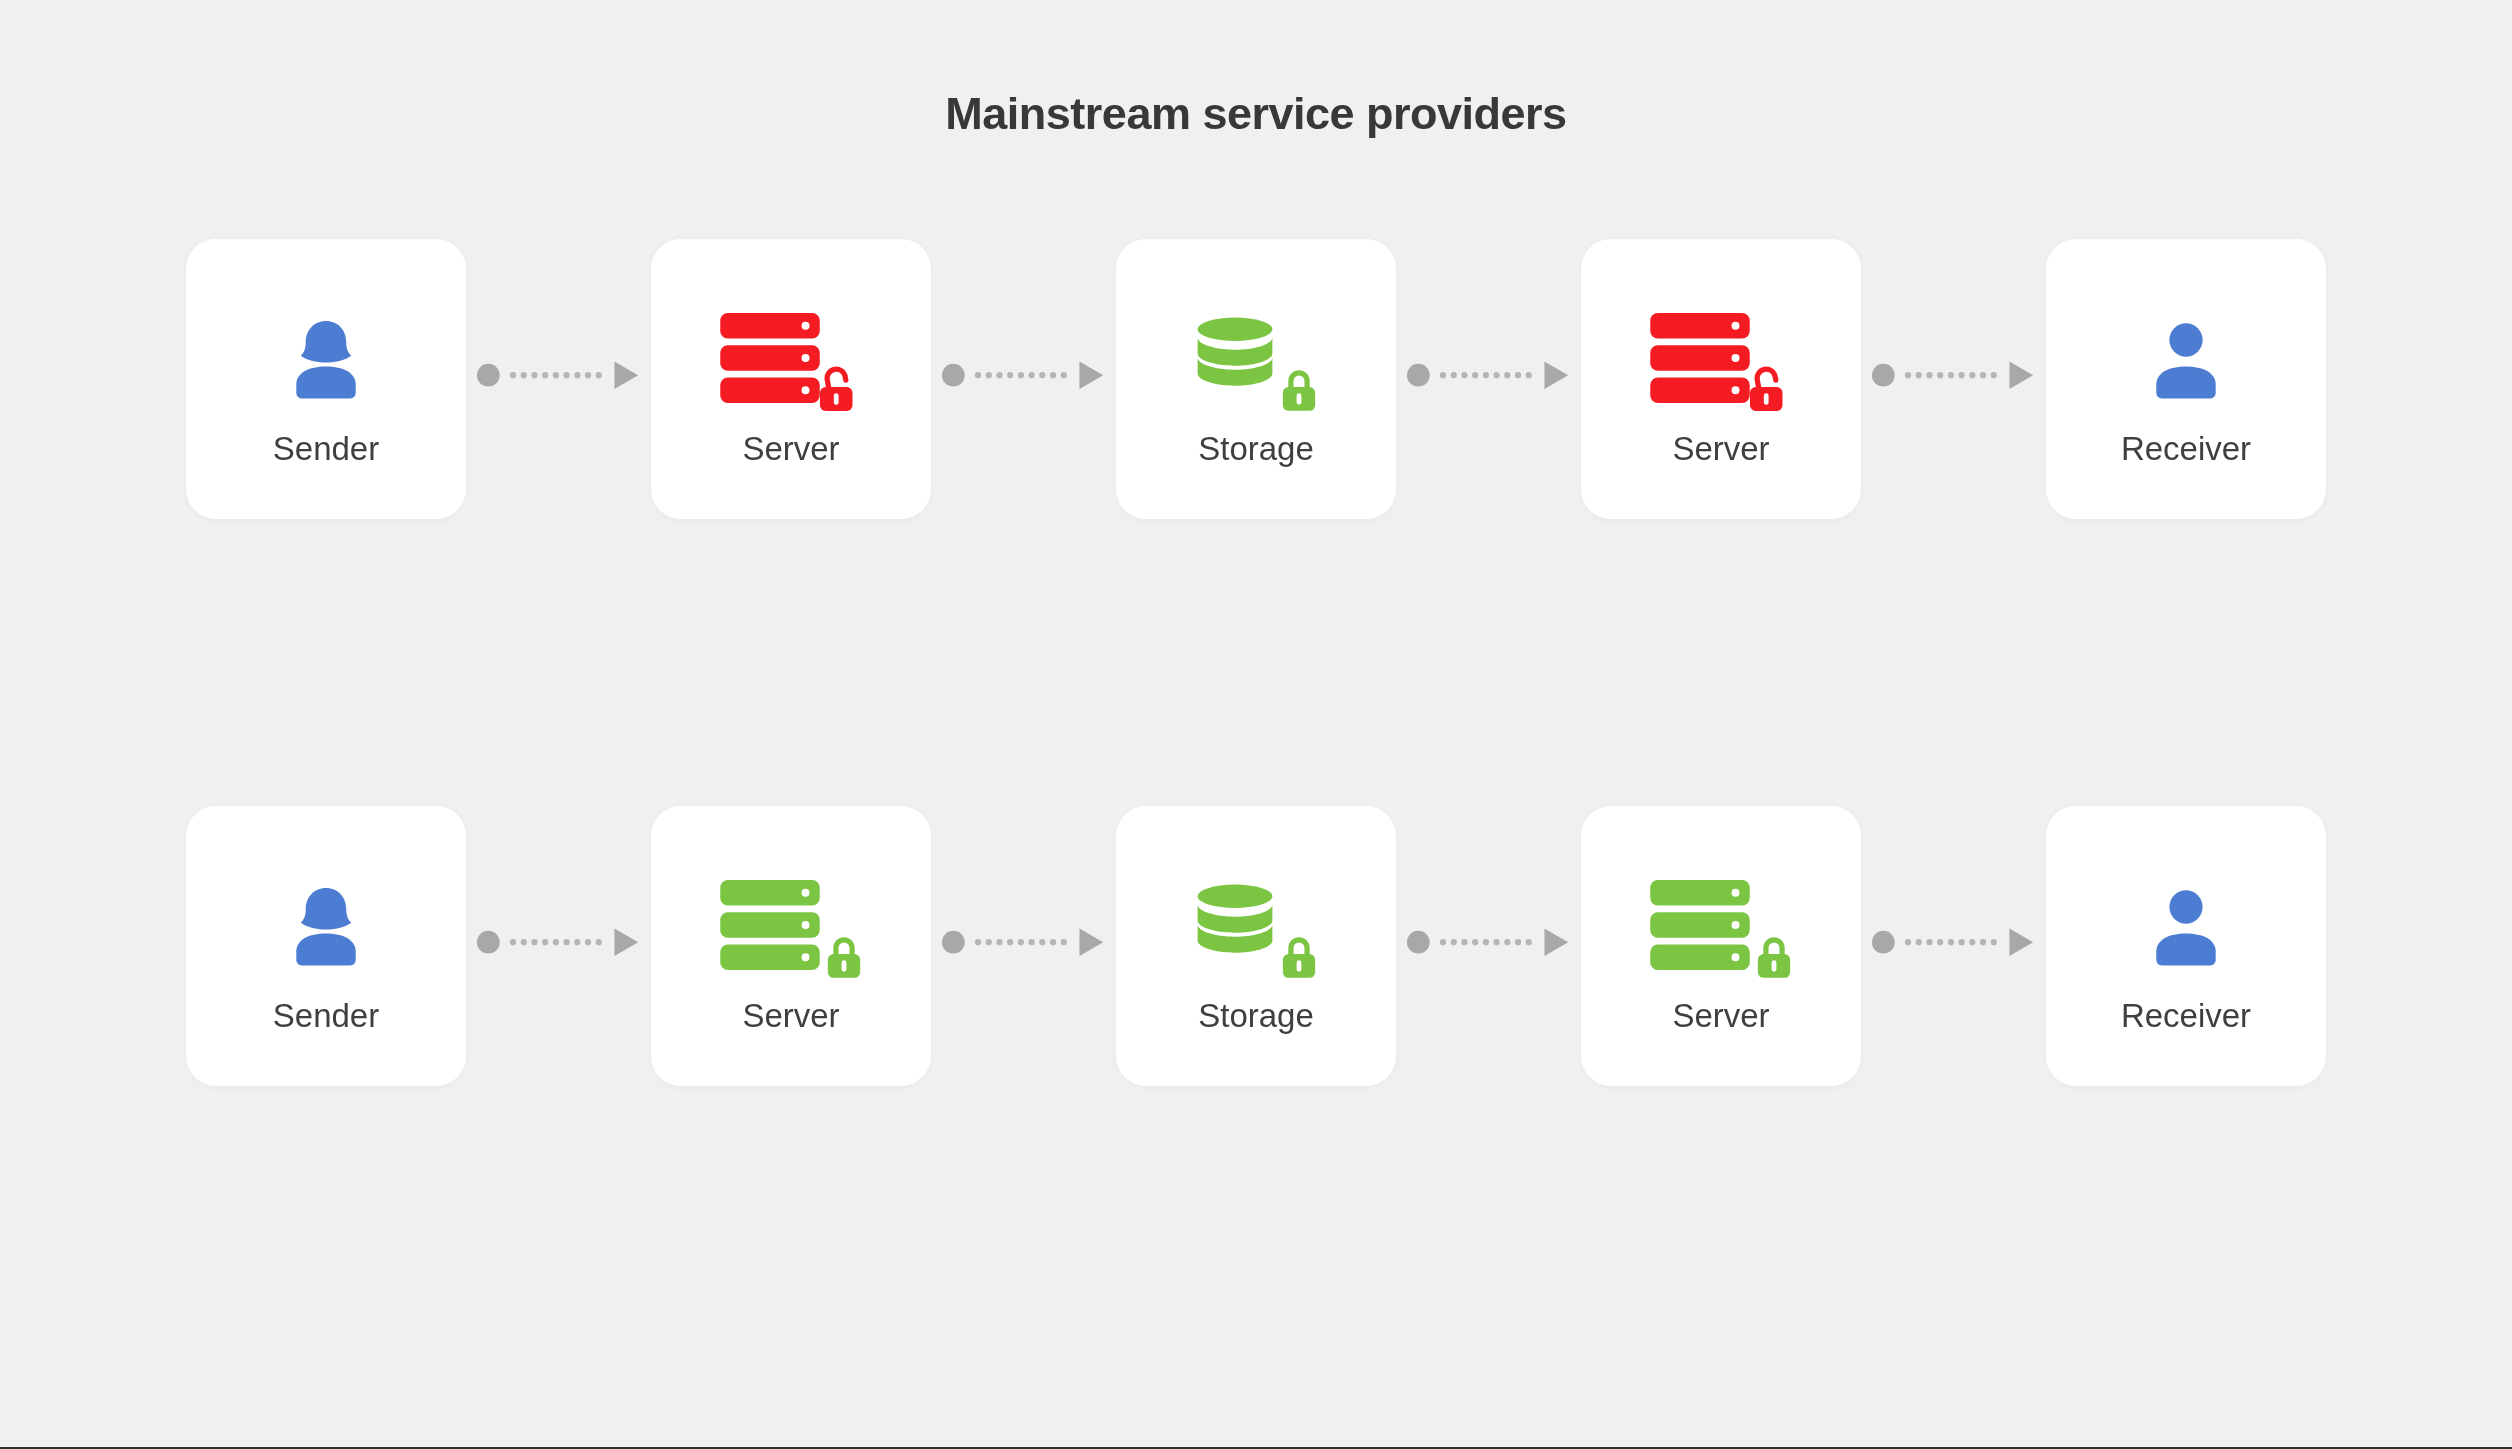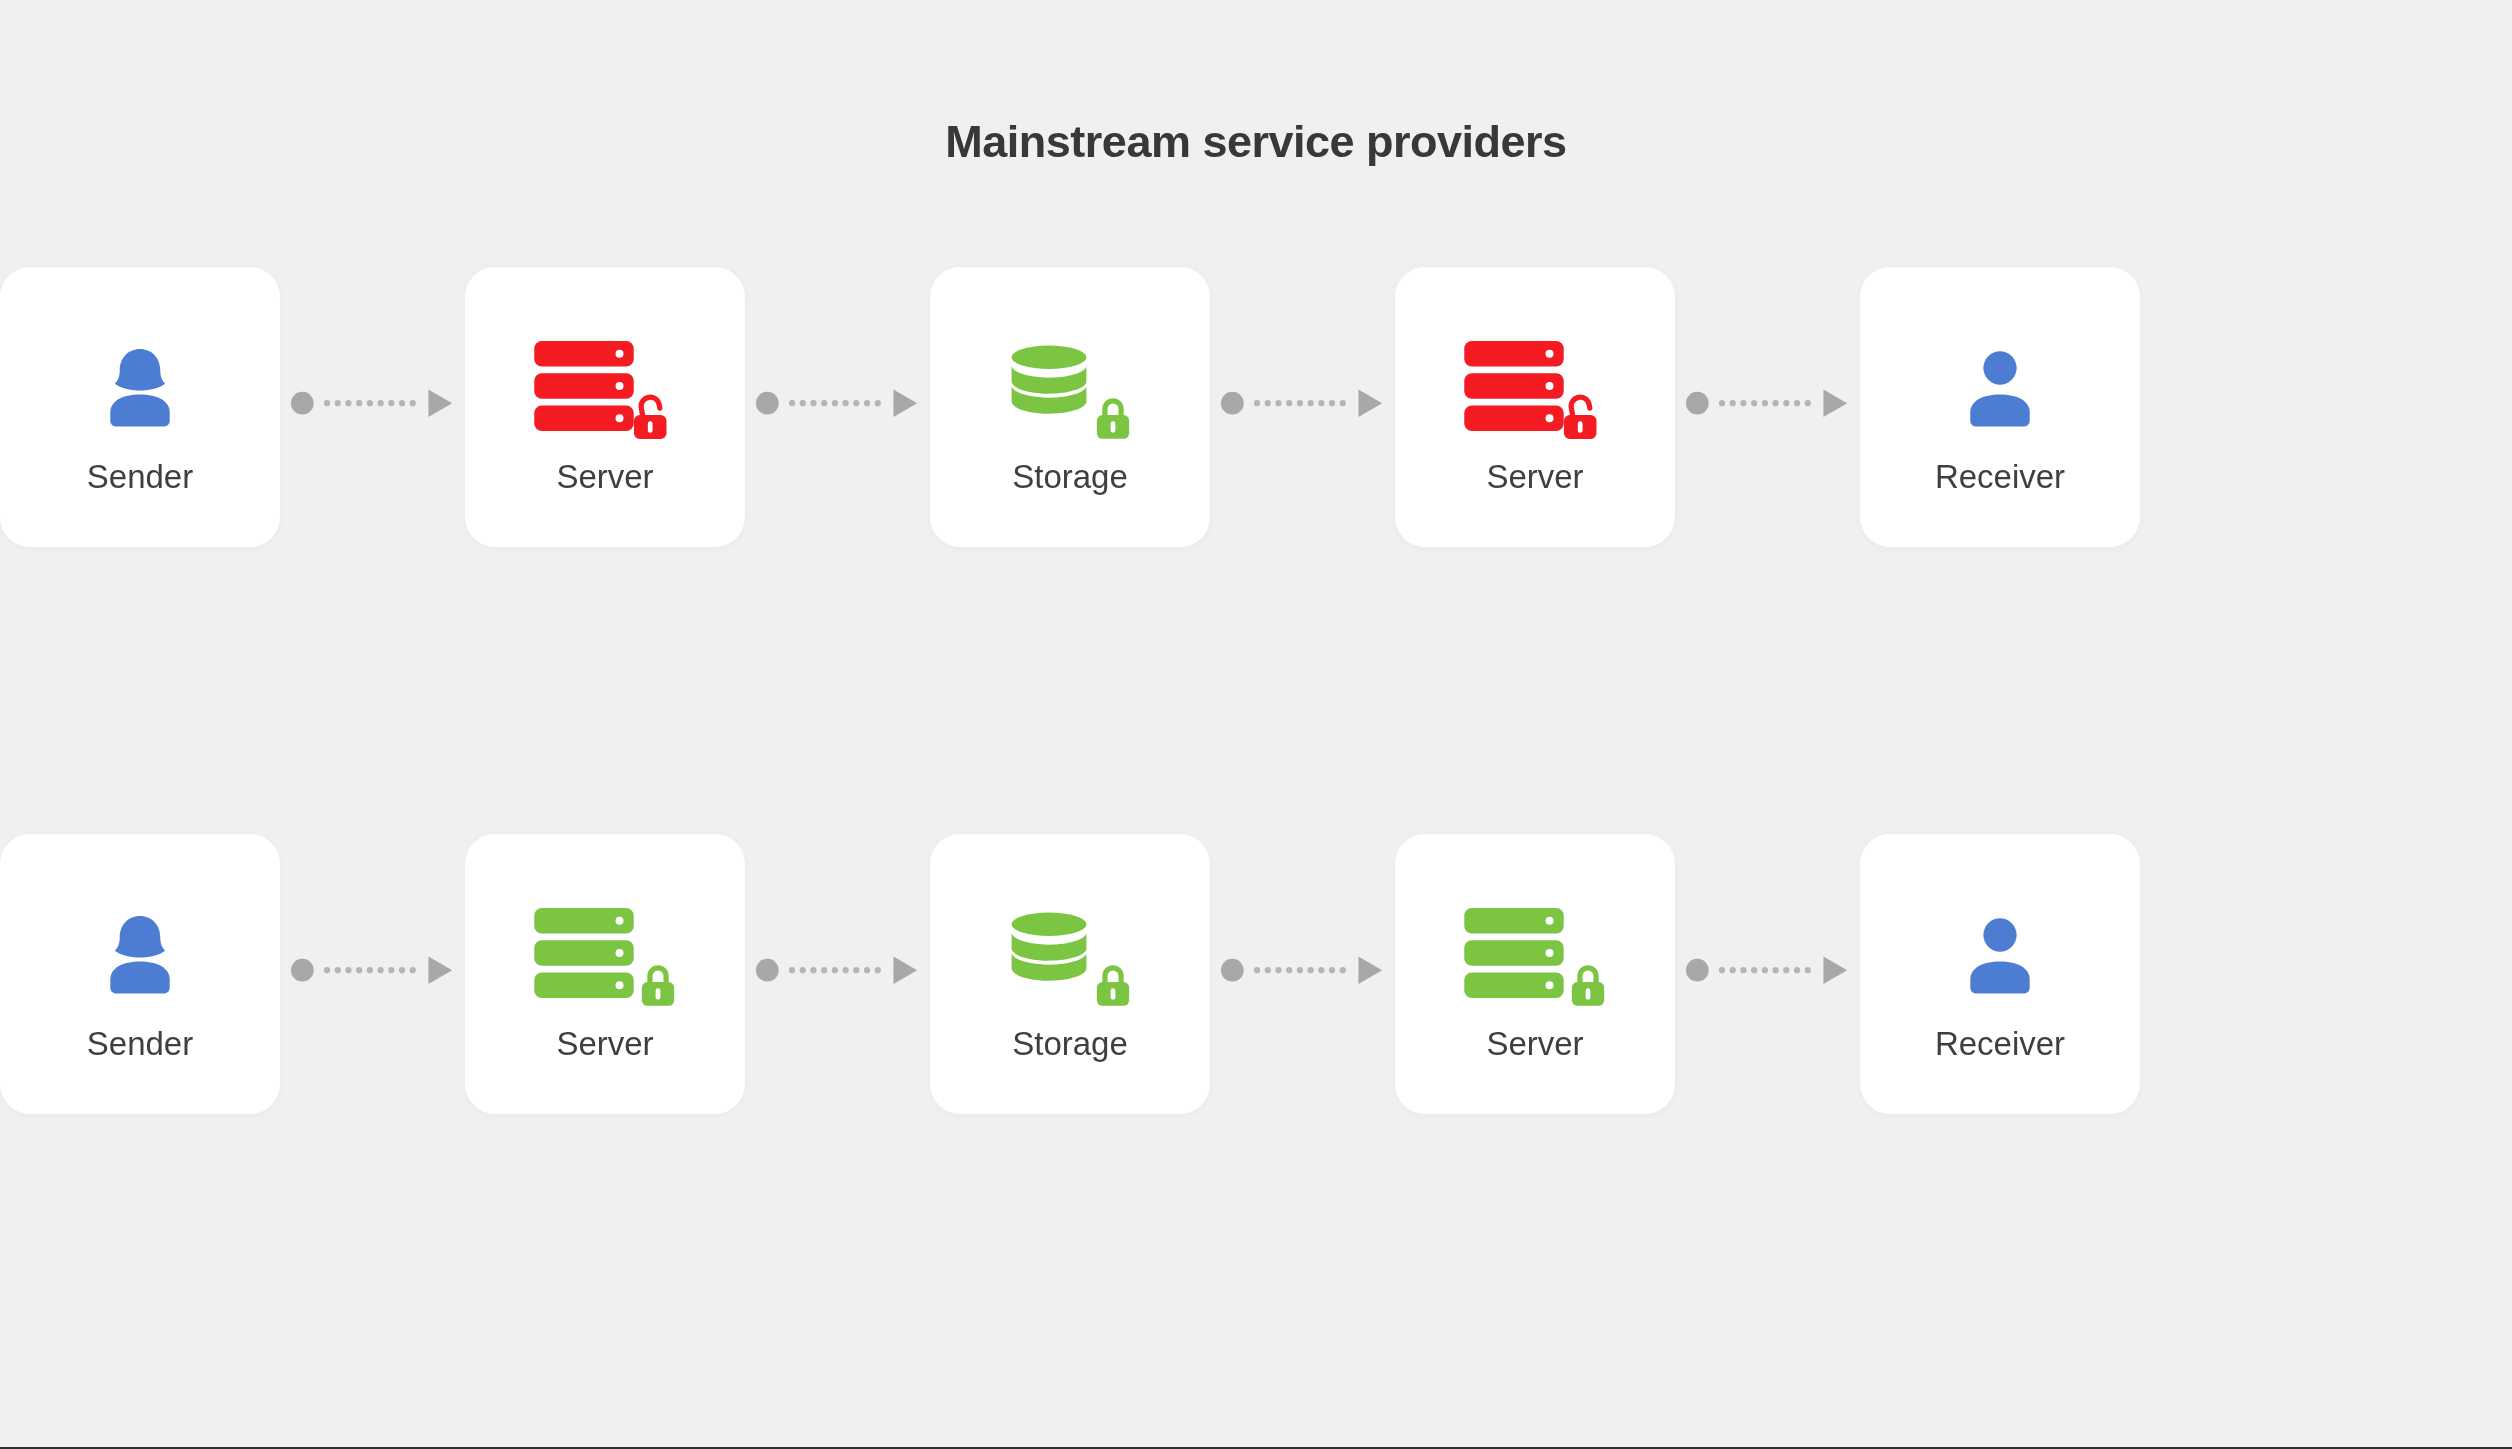--- a/index.html
+++ b/index.html
@@ -8,34 +8,35 @@
     background: #f0f0ef;
   }
   .canvas {
     position: relative;
     width: 2512px;
     height: 1450px;
     background: #f0f0ef;
     font-family: "Liberation Sans", sans-serif;
     overflow: hidden;
   }
-  .sec1 { padding-top: 115px; }
+  .sec1 { padding-top: 87px; }
   .sec2 { padding-top: 188px; }
   .section-title {
     margin: 0;
     text-align: center;
     font-size: 45px;
     line-height: 53px;
     font-weight: 700;
     letter-spacing: -0.5px;
     color: #383838;
   }
   .flow-row {
     margin-top: 99px;
     display: flex;
+    justify-content: center;
     align-items: center;
   }
   .node-card {
     width: 280px;
     height: 280px;
     background: #ffffff;
     border-radius: 30px;
     box-shadow: 0 1.9px 7.6px rgba(0,0,0,0.03);
     display: flex;
     flex-direction: column;

